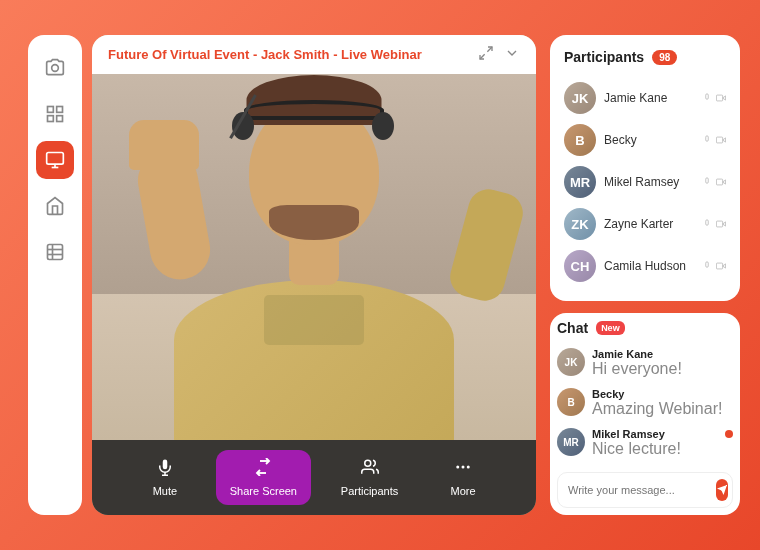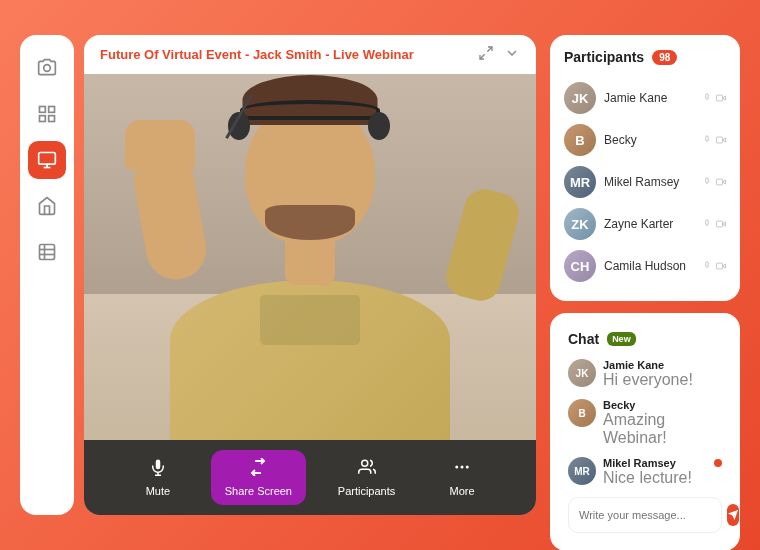--- a/index.html
+++ b/index.html
@@ -23,20 +23,21 @@
       align-items: center;
     }
 
     
     .left-panel {
       display: flex;
       flex-direction: row;
       gap: 10px;
       flex: 1;
       height: 480px;
+      margin-left: 8px;
     }
 
     
     .sidebar {
       display: flex;
       flex-direction: column;
       gap: 8px;
       background: #fff;
       border-radius: 16px;
       padding: 14px 10px;
@@ -173,21 +174,21 @@
     .badge {
       background: #e8472a;
       color: #fff;
       border-radius: 10px;
       font-size: 10px;
       font-weight: 700;
       padding: 2px 7px;
     }
 
     .badge-new {
-      background: #4d7c0f;
+      background: #ef4444;
       color: #fff;
       border-radius: 6px;
       font-size: 9px;
       font-weight: 700;
       padding: 2px 5px;
     }
 
     .participant-item {
       display: flex;
       align-items: center;
@@ -221,21 +222,21 @@
       display: flex;
       gap: 4px;
       color: #bbb;
       font-size: 11px;
     }
 
     
     .chat-panel {
       background: #fff;
       border-radius: 16px;
-      padding: 18px;
+      padding: 7px;
       flex: 1.2;
       display: flex;
       flex-direction: column;
     }
 
     .chat-message {
       display: flex;
       align-items: flex-start;
       gap: 7px;
       margin-bottom: 10px;

